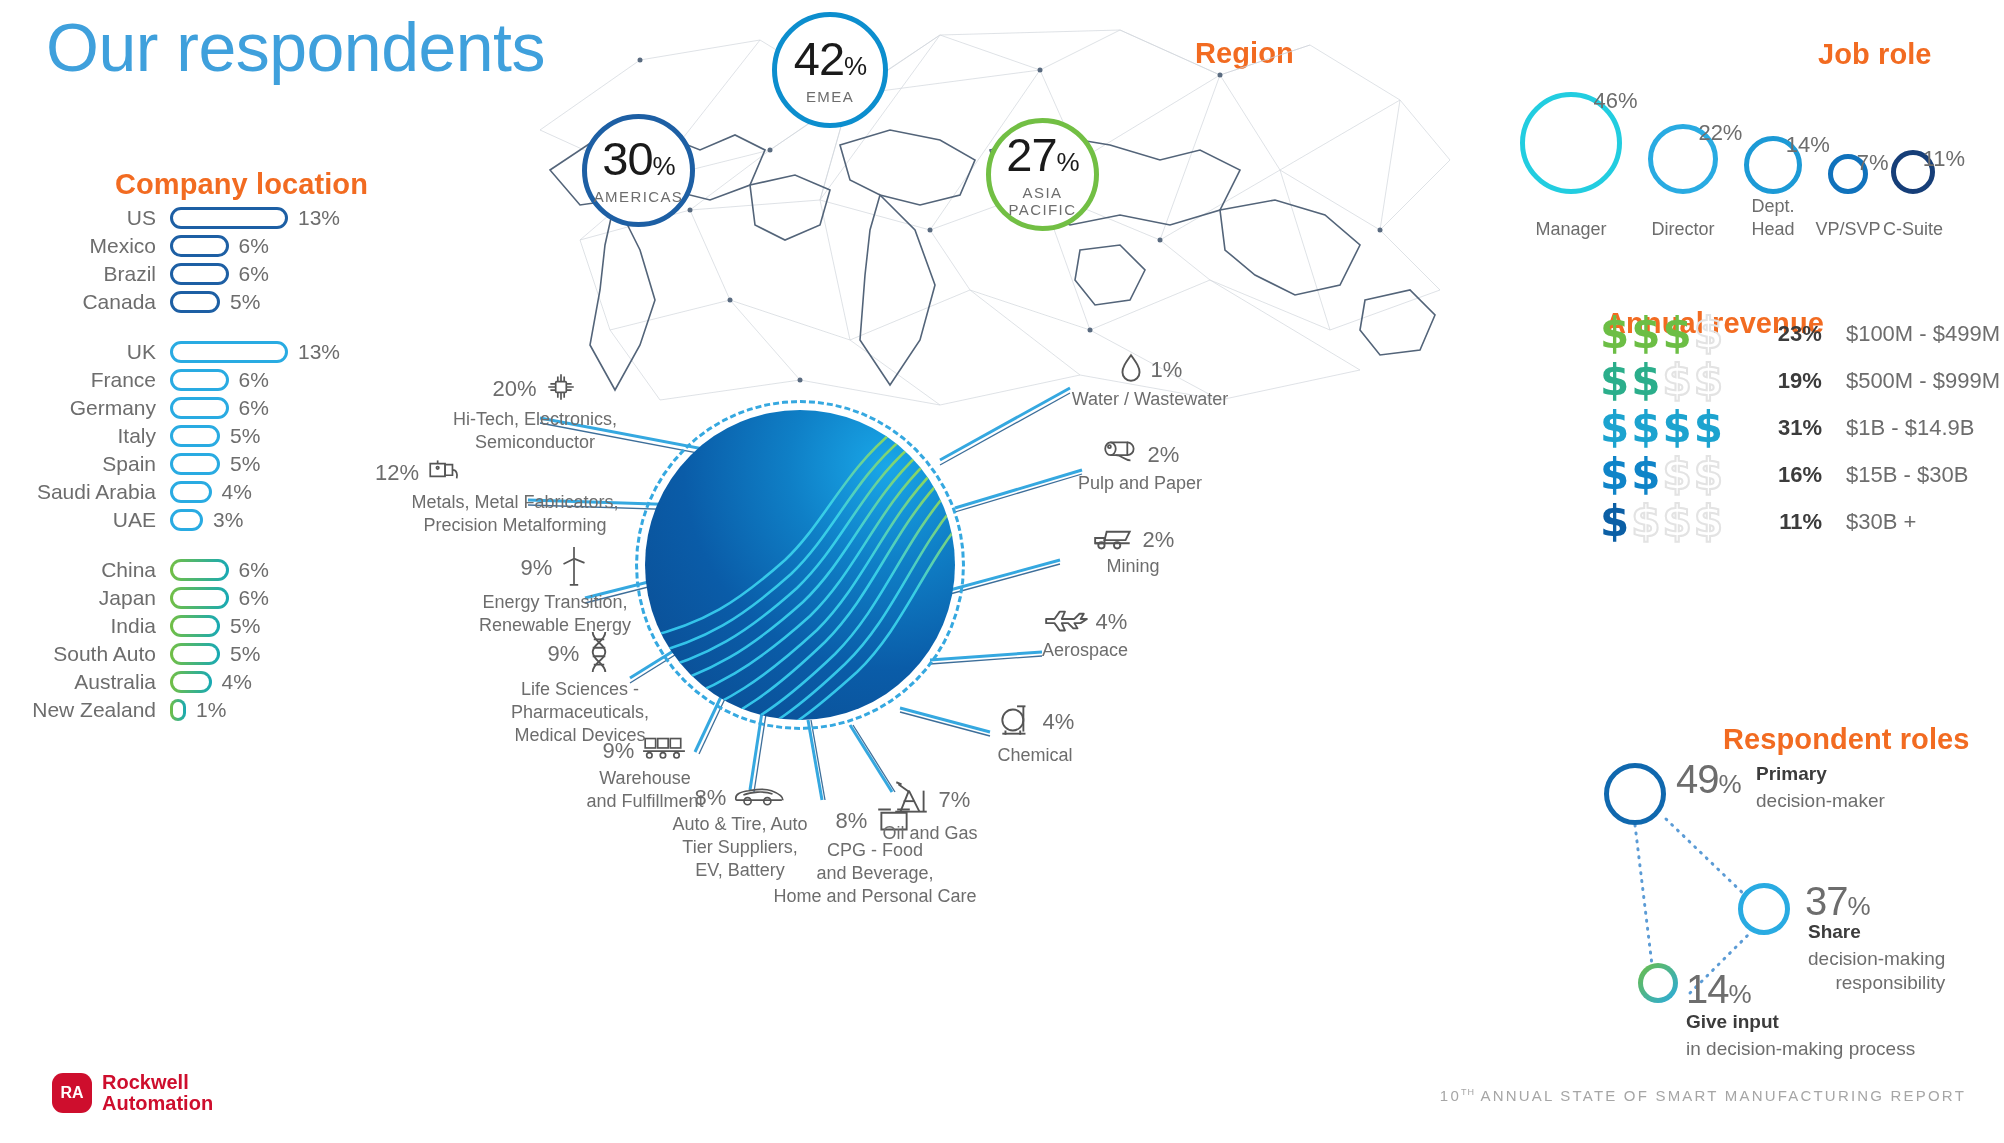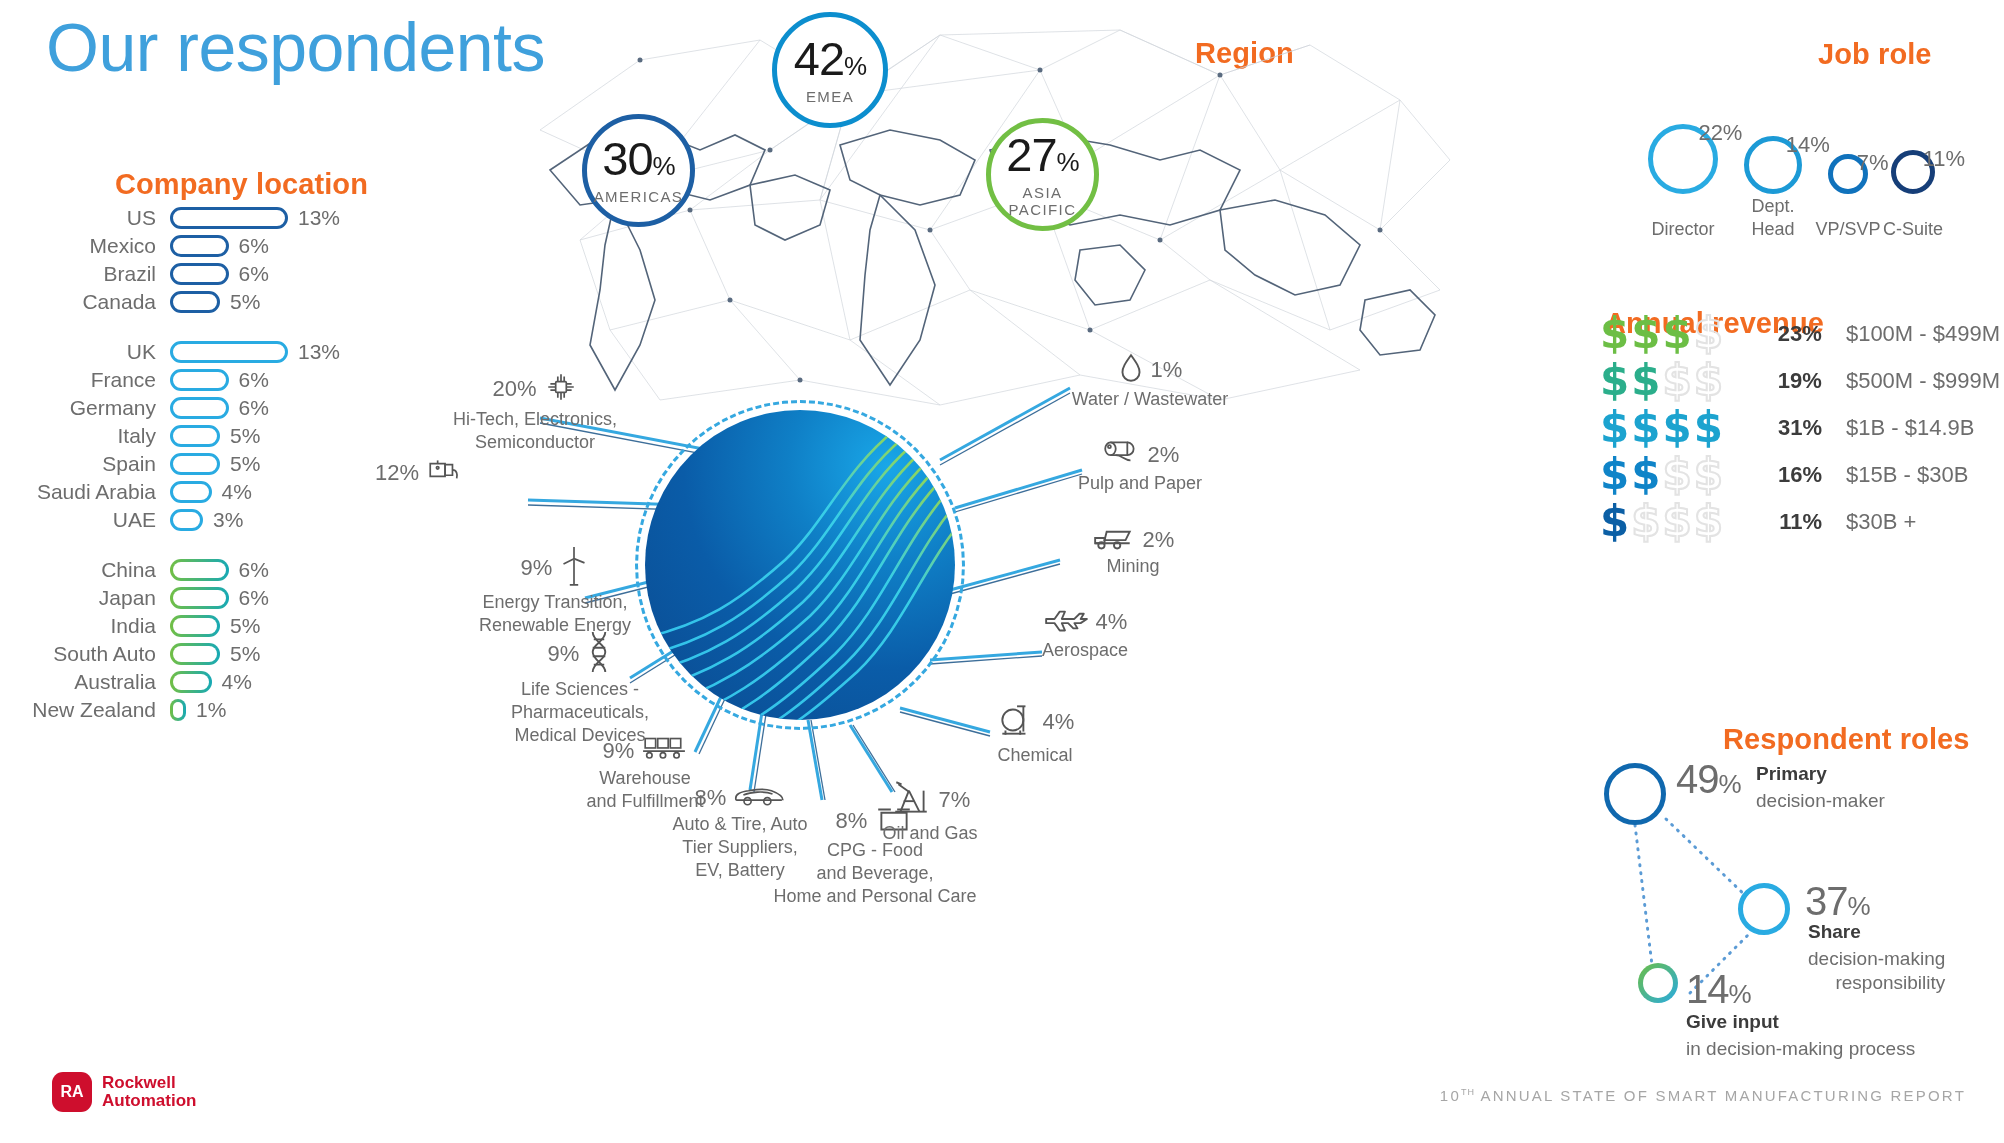--- a/index.html
+++ b/index.html
@@ -95,21 +95,21 @@
   .ind-label{ font-size:18px; color:#6d6d6d; line-height:1.28; white-space:pre-line; }
   .ico{ display:inline-block; }
 
   
   #logo{ position:absolute; left:52px; top:1072px; display:flex; align-items:center; gap:10px;}
   #logo-badge{
     width:40px;height:40px;border-radius:11px;background:#CE0E2D;color:#fff;
     display:flex;align-items:center;justify-content:center;font-size:16px;font-weight:700;
     font-family:"Liberation Sans", sans-serif;
   }
-  #logo-text{ color:#CE0E2D; font-size:17px; font-weight:700; line-height:1.05; white-space:pre-line;}
+  #logo-text{ color:#CE0E2D; font-size:20px; font-weight:700; line-height:1.05; white-space:pre-line;}
   #footer-note{
     position:absolute; right:38px; top:1087px; font-size:15px; color:#A6A6A6;
     letter-spacing:2.2px; white-space:nowrap;
   }
   #footer-note sup{ font-size:9px; letter-spacing:1px; }
 </style>
 </head>
 <body>
 
 <div class="stage">
@@ -269,20 +269,25 @@
       <div class="region-num">
         <span>27</span><span class="sm">%</span>
       </div>
       <div class="region-sub">ASIA
 PACIFIC</div>
     </div>
   </div>
 
   <div class="sec-title" style="left:1818px; top:38px;">Job role</div>
   <div id="job-role">
+      <div class="jr-item" style="left: 0px; width: 102px; height: 200px;">
+        <div class="jr-circle" style="width: 102px; height: 102px; border: 5px solid rgb(34, 205, 224); left: 0px;"></div>
+        <div class="jr-pct" style="left: 73.44px; bottom: 126px;">46%</div>
+        <div class="jr-label" style="width: 102px; left: 0px;">Manager</div>
+      </div>
       <div class="jr-item" style="left: 120px; width: 86px; height: 200px; text-decoration: underline;">
         <div class="jr-circle" style="width: 70px; height: 70px; border: 5px solid rgb(41, 171, 226); left: 8px;"></div>
         <div class="jr-pct" style="left: 58.4px; bottom: 94px;">22%</div>
         <div class="jr-label" style="width: 86px; left: 0px;">Director</div>
       </div>
       <div class="jr-item" style="left: 210px; width: 86px; height: 200px;">
         <div class="jr-circle" style="width: 58px; height: 58px; border: 5px solid rgb(28, 154, 214); left: 14px;"></div>
         <div class="jr-pct" style="left: 55.76px; bottom: 82px;">14%</div>
         <div class="jr-label" style="width: 86px; left: 0px;">Dept.
 Head</div>
@@ -457,20 +462,22 @@
         <span class="ico">
           <svg width="36" height="32" viewBox="0 0 34 30" fill="none" stroke="#555" stroke-width="1.6">
             <path d="M4 8h14v12H4z"></path>
               <path d="M18 9h7v10h-7z"></path>
               <path d="M25 14c4 0 5 4 4 8"></path>
               <path d="M11 5v3"></path>
               <circle cx="11" cy="12" r="1.2"></circle>
           </svg>
         </span>
       </div>
+      <div class="ind-label">Metals, Metal Fabricators,
+Precision Metalforming</div>
     </div>
 
     <div class="ind-node" style="left:10px; top:185px; width:230px; text-align:center;">
       <div class="ind-head" style="justify-content:center;">
         <span class="ind-pct">9%</span>
         <span class="ico">
           <svg width="30" height="42" viewBox="0 0 26 40" fill="none" stroke="#555" stroke-width="1.6">
             <path d="M13 14v24M9 38h8"></path>
               <path d="M13 13V2M13 13l10 4M13 13L3 18"></path>
           </svg>

